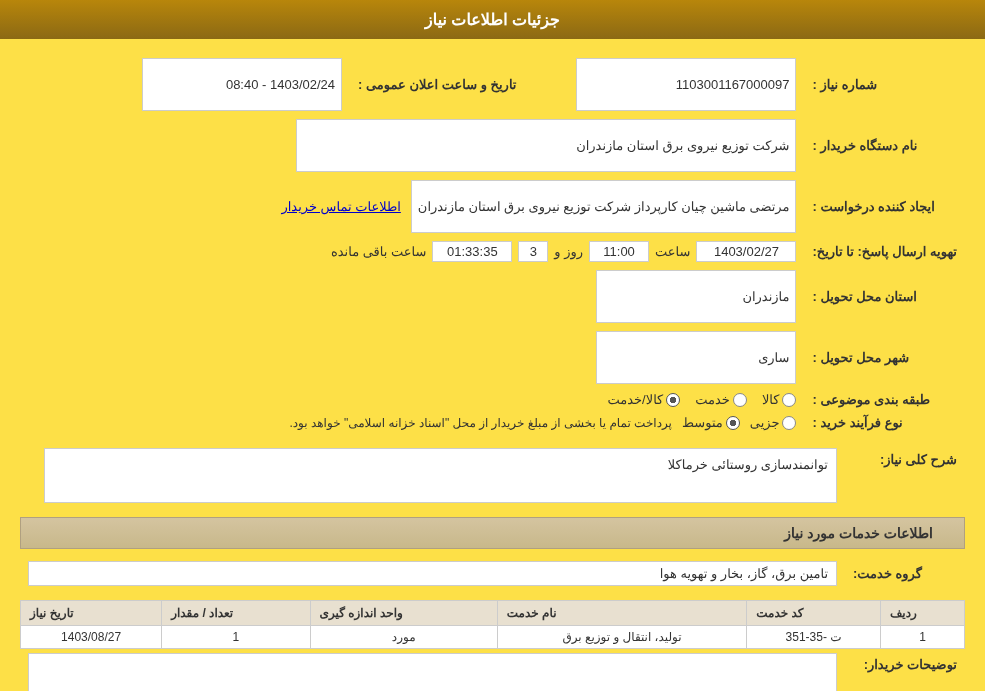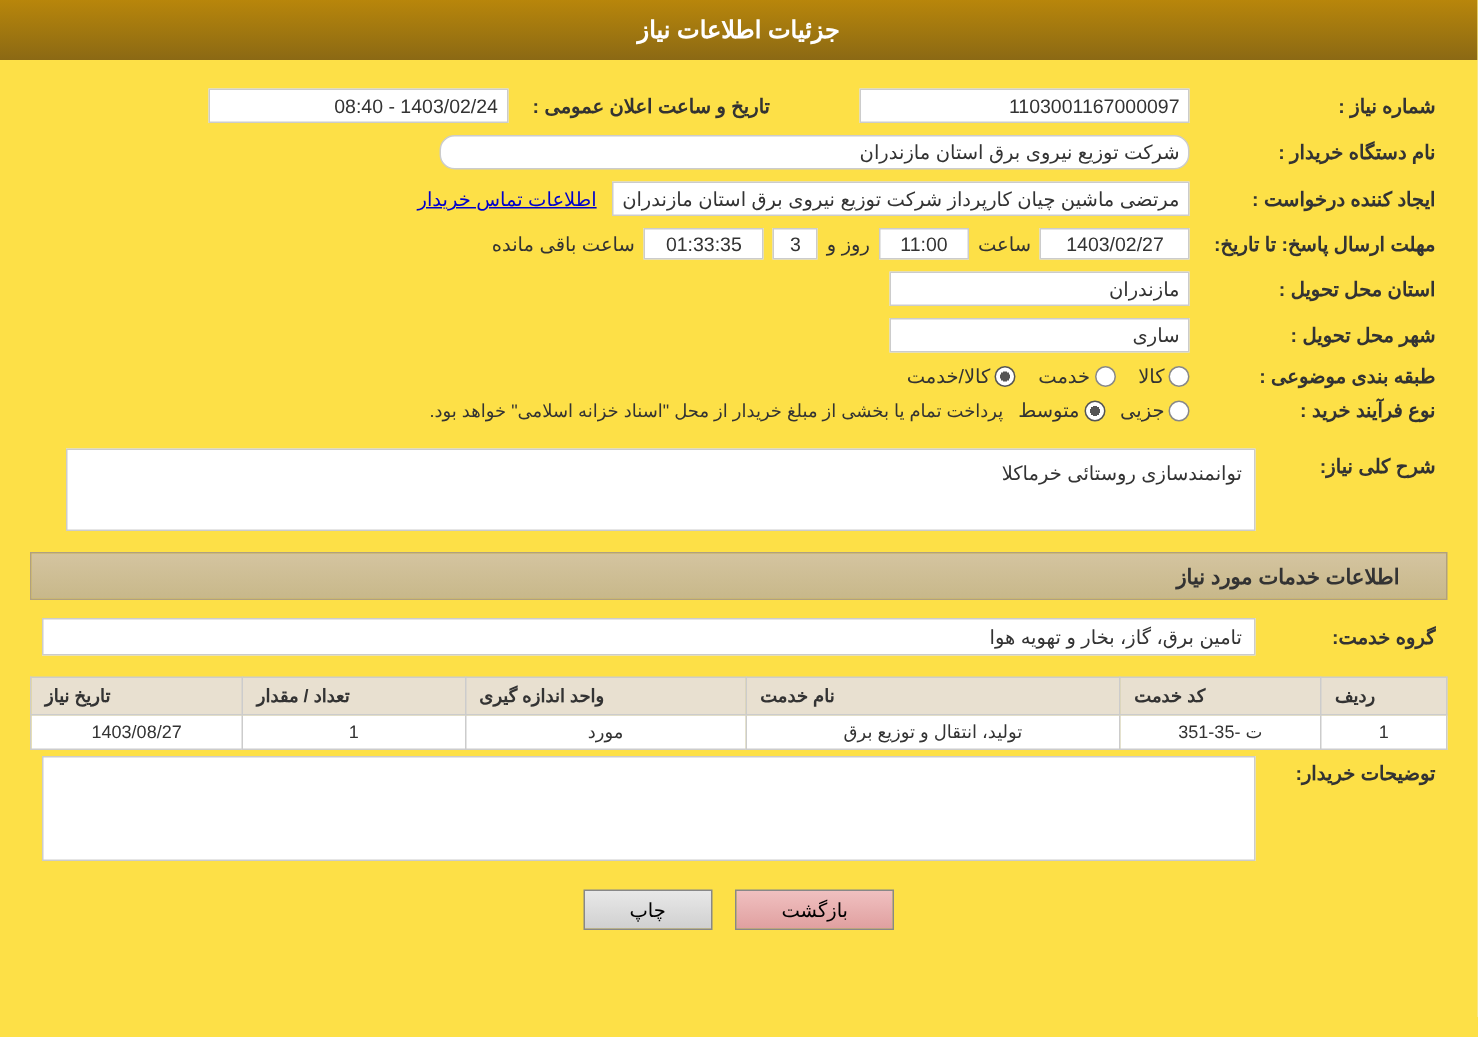--- a/index.html
+++ b/index.html
@@ -30,33 +30,33 @@
     .info-table {
       width: 100%;
       border-collapse: collapse;
       margin-bottom: 10px;
     }
     .info-table td {
       padding: 4px 8px;
       vertical-align: middle;
     }
     .label-cell {
-      text-align: right;
+      text-align: left;
       color: #333;
       white-space: nowrap;
       font-weight: bold;
       width: 120px;
     }
     .value-cell {
       text-align: right;
     }
     .input-box {
       border: 1px solid #ccc;
       background: #fff;
-      padding: 3px 6px;
+      padding: 18px 6px;
       display: inline-block;
       min-width: 200px;
     }
     .link-style {
       color: #0000cc;
       text-decoration: underline;
       cursor: pointer;
     }
     .section-title {
       background: linear-gradient(to bottom, #d4c4a0, #c8b88a);
@@ -191,36 +191,36 @@
         </td>
         <td class="label-cell" style="text-align:center;">تاریخ و ساعت اعلان عمومی :</td>
         <td class="value-cell">
           <div class="input-box" style="min-width:200px;">1403/02/24 - 08:40</div>
         </td>
       </tr>
 
       <tr>
         <td class="label-cell">نام دستگاه خریدار :</td>
         <td class="value-cell" colspan="3">
-          <div class="input-box" style="min-width:500px;border-radius:10px;">شرکت توزیع نیروی برق استان مازندران</div>
+          <div class="input-box" style="min-width:500px;">شرکت توزیع نیروی برق استان مازندران</div>
         </td>
       </tr>
 
       <tr>
         <td class="label-cell">ایجاد کننده درخواست :</td>
         <td class="value-cell" colspan="3">
           <div style="display:flex; align-items:center; gap:10px; direction:rtl;">
             <div class="input-box" style="min-width:380px;">مرتضی ماشین چیان کارپرداز شرکت توزیع نیروی برق استان مازندران</div>
             <span class="link-style">اطلاعات تماس خریدار</span>
           </div>
         </td>
       </tr>
 
       <tr>
-        <td class="label-cell">مهلت ارسال پاسخ: تا تاریخ:</td>
+        <td class="label-cell">تهویه ارسال پاسخ: تا تاریخ:</td>
         <td class="value-cell" colspan="3">
           <div class="date-group">
             <div class="input-box small-input" style="min-width:100px;">1403/02/27</div>
             <span>ساعت</span>
             <div class="input-box small-input" style="min-width:60px;">11:00</div>
             <span>روز و</span>
             <div class="input-box small-input" style="min-width:30px;">3</div>
             <div class="input-box small-input" style="min-width:80px;">01:33:35</div>
             <span>ساعت باقی مانده</span>
           </div>

